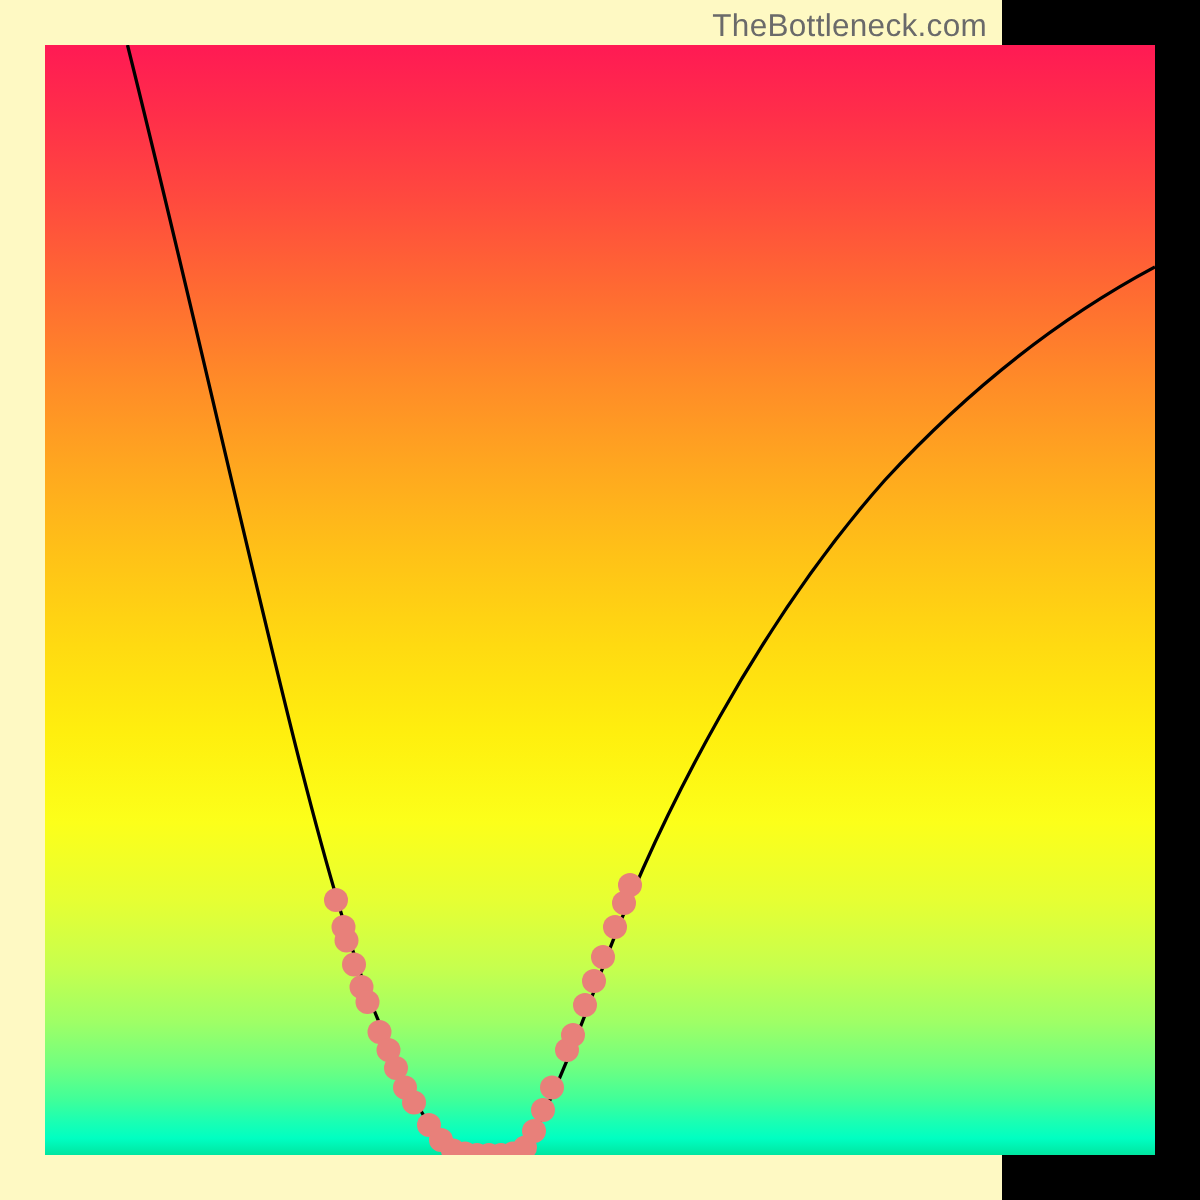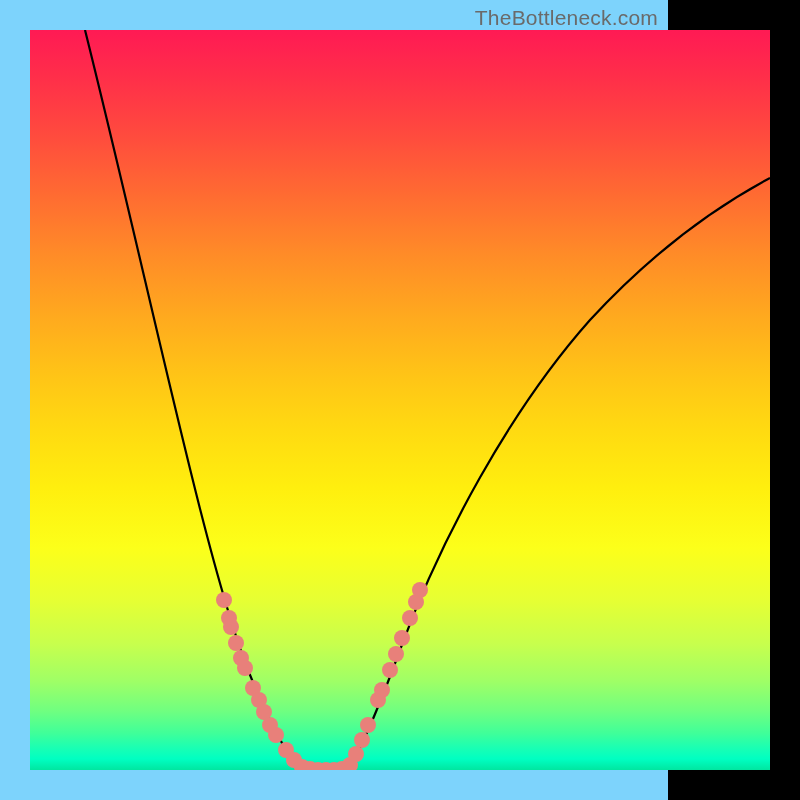--- a/index.html
+++ b/index.html
@@ -3,21 +3,21 @@
 <meta charset="utf-8">
 <style>
   * { margin: 0; padding: 0; box-sizing: border-box; }
   html, body { width: 800px; height: 800px; overflow: hidden; }
   body { background: #000; position: relative; font-family: Arial, sans-serif; }
 
   .chart-outer {
     position: absolute;
     top: 0; left: 0;
     width: 668px; height: 800px;
-    background: #7dd3fc;
+    background: #fef9c3;
   }
   .plot-area {
     position: absolute;
     top: 30px;
     left: 30px;
     width: 740px;
     height: 740px;
     overflow: hidden;
   }
   .gradient-bg {

